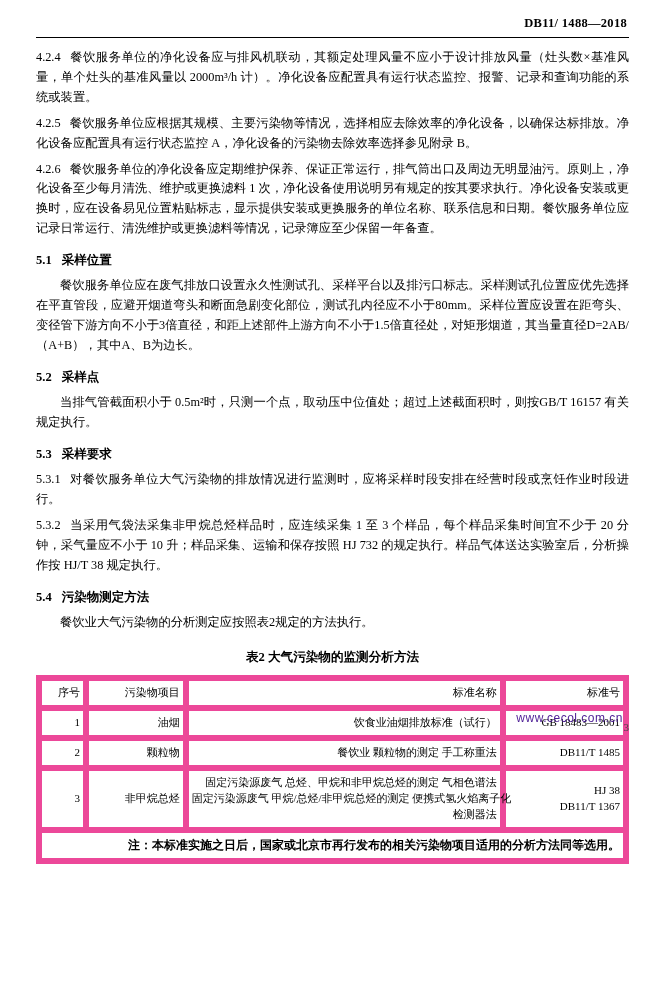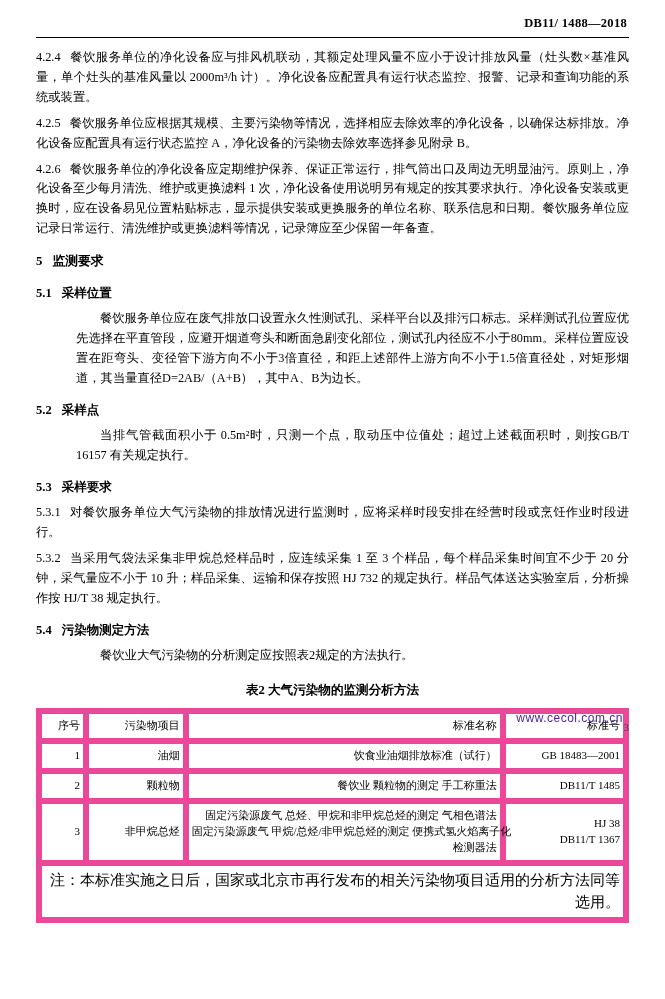--- a/index.html
+++ b/index.html
@@ -41,21 +41,20 @@
     font-size: 12.3px;
     line-height: 1.62;
     text-align: justify;
   }
   p.para {
     margin: 0 0 6px 0;
     text-indent: 0;
   }
   p.para.indent {
     text-indent: 24px;
-    margin-left: 40px;
   }
   .num {
     margin-right: 4px;
   }
   .num-wide {
     margin-right: 9px;
   }
   h2.sec {
     font-size: 12.8px;
     font-weight: bold;
@@ -87,21 +86,22 @@
     vertical-align: middle;
     padding: 4px 3px;
     line-height: 1.45;
   }
   table.tbl th {
     font-weight: normal;
   }
   td.note {
     text-align: left;
     padding: 5px 6px;
-    font-size: 15px;
+    font-size: 12px;
+    font-weight: bold;
   }
   .col-1 { width: 8%; }
   .col-2 { width: 17%; }
   .col-3 { width: 54%; }
   .col-4 { width: 21%; }
   .cell-two-line div { white-space: nowrap; }
   .watermark {
     position: absolute;
     right: 42px;
     bottom: 22px;
@@ -135,23 +135,20 @@
     </p>
 
     <p class="para">
       <span class="num num-wide">4.2.5</span><span>餐饮服务单位应根据其规模、主要污染物等情况，选择相应去除效率的净化设备，以确保达标排放。净化设备应配置具有运行状态监控 A，净化设备的污染物去除效率选择参见附录 B。</span>
     </p>
 
     <p class="para">
       <span class="num num-wide">4.2.6</span><span>餐饮服务单位的净化设备应定期维护保养、保证正常运行，排气筒出口及周边无明显油污。原则上，净化设备至少每月清洗、维护或更换滤料 1 次，净化设备使用说明另有规定的按其要求执行。净化设备安装或更换时，应在设备易见位置粘贴标志，显示提供安装或更换服务的单位名称、联系信息和日期。餐饮服务单位应记录日常运行、清洗维护或更换滤料等情况，记录簿应至少保留一年备查。</span>
     </p>
 
-    <h2 class="sec">
-      <span>5</span><span class="label">监测要求</span>
-    </h2>
 
     <h3 class="sec">
       <span>5.1</span><span class="label">采样位置</span>
     </h3>
 
     <p class="para indent">餐饮服务单位应在废气排放口设置永久性测试孔、采样平台以及排污口标志。采样测试孔位置应优先选择在平直管段，应避开烟道弯头和断面急剧变化部位，测试孔内径应不小于80mm。采样位置应设置在距弯头、变径管下游方向不小于3倍直径，和距上述部件上游方向不小于1.5倍直径处，对矩形烟道，其当量直径D=2AB/（A+B），其中A、B为边长。</p>
 
     <h3 class="sec">
       <span>5.2</span><span class="label">采样点</span>
     </h3>

